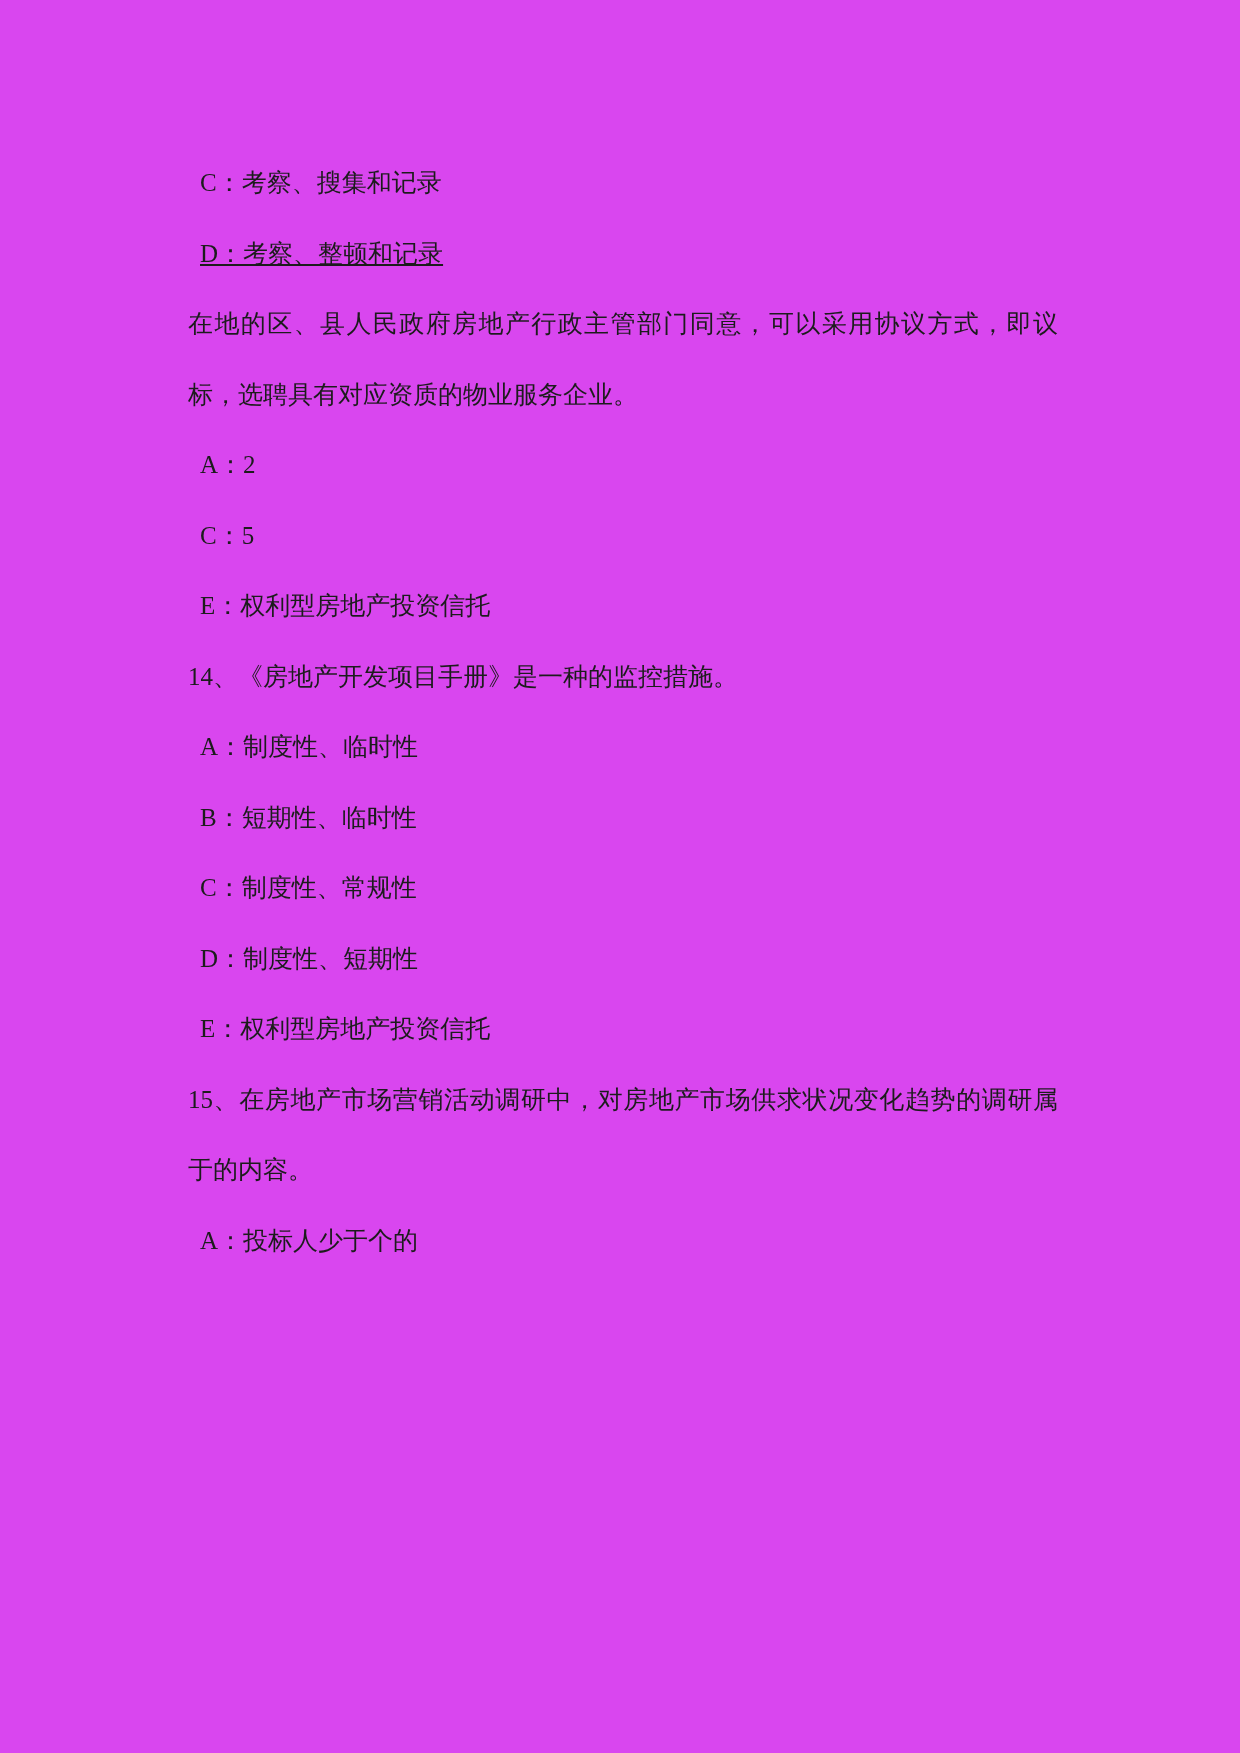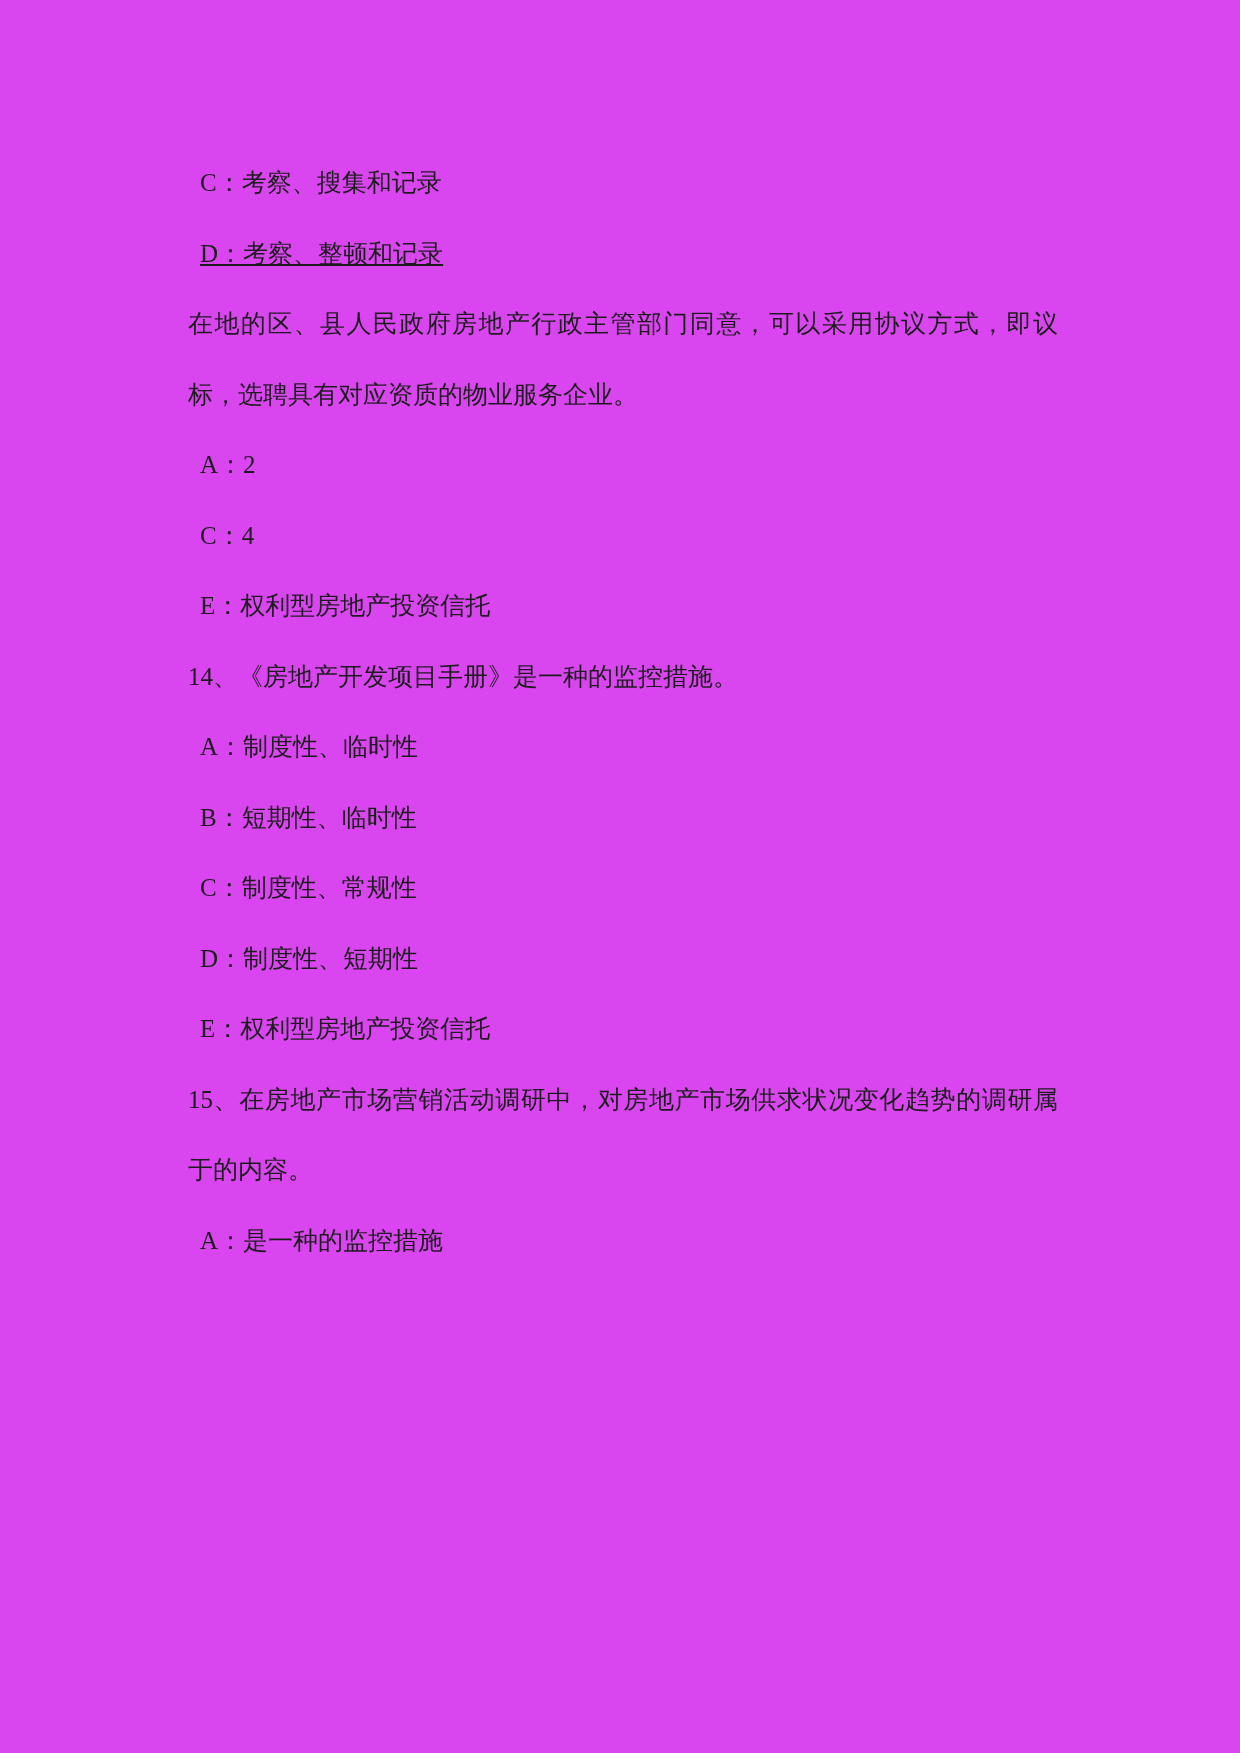--- a/index.html
+++ b/index.html
@@ -46,30 +46,30 @@
 <div class="page">
   <div class="doc" id="doc">
       <div class="question">
         <div class="line option" style="color: rgb(28, 28, 28);">C：考察、搜集和记录</div>
         <div class="line option" style="color: rgb(28, 28, 28); text-decoration: underline;">D：考察、整顿和记录</div>
       </div>
       <div class="question">
         <div class="line stem stem-justify" style="color: rgb(28, 28, 28);">在地的区、县人民政府房地产行政主管部门同意，可以采用协议方式，即议</div>
         <div class="line stem" style="color: rgb(28, 28, 28);">标，选聘具有对应资质的物业服务企业。</div>
         <div class="line option" style="color: rgb(28, 28, 28);">A：2</div>
-        <div class="line option" style="color: rgb(28, 28, 28);">C：4</div>
+        <div class="line option" style="color: rgb(28, 28, 28);">C：5</div>
         <div class="line option" style="color: rgb(28, 28, 28);">E：权利型房地产投资信托</div>
       </div>
       <div class="question">
         <div class="line stem" style="color: rgb(28, 28, 28);">14、《房地产开发项目手册》是一种的监控措施。</div>
         <div class="line option" style="color: rgb(28, 28, 28);">A：制度性、临时性</div>
         <div class="line option" style="color: rgb(28, 28, 28);">B：短期性、临时性</div>
         <div class="line option" style="color: rgb(28, 28, 28);">C：制度性、常规性</div>
         <div class="line option" style="color: rgb(28, 28, 28);">D：制度性、短期性</div>
         <div class="line option" style="color: rgb(28, 28, 28);">E：权利型房地产投资信托</div>
       </div>
       <div class="question">
         <div class="line stem stem-justify" style="color: rgb(28, 28, 28);">15、在房地产市场营销活动调研中，对房地产市场供求状况变化趋势的调研属</div>
         <div class="line stem" style="color: rgb(28, 28, 28);">于的内容。</div>
-        <div class="line option" style="color: rgb(28, 28, 28);">A：是一种的监控措施</div>
+        <div class="line option" style="color: rgb(28, 28, 28);">A：投标人少于个的</div>
       </div>
     </div>
 </div>
 
 </body></html>

